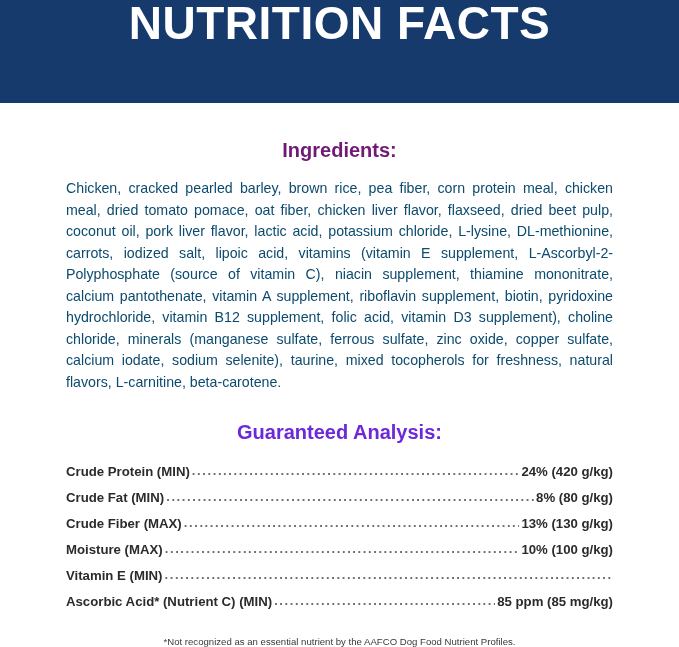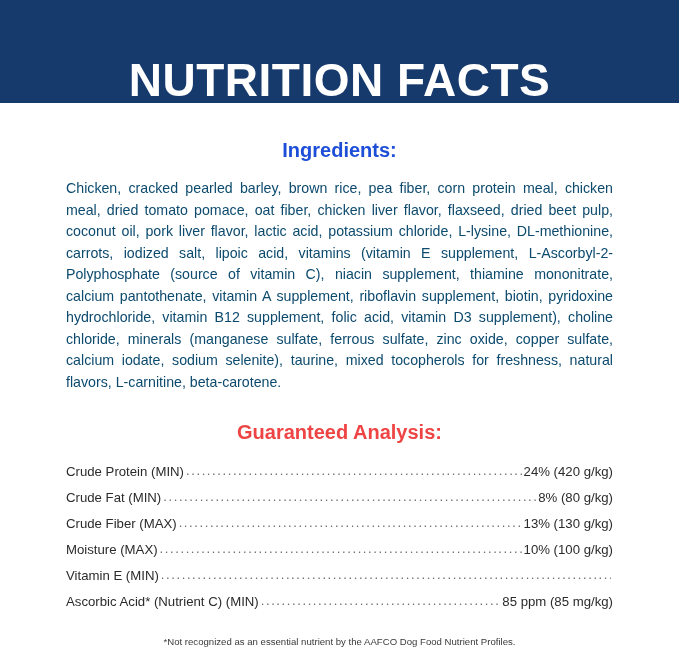--- a/index.html
+++ b/index.html
@@ -17,71 +17,72 @@
   .page {
     position: relative;
     width: 679px;
     height: 647px;
     box-sizing: border-box;
   }
   .header-band {
     background: #173a6d;
     height: 103px;
     display: flex;
-    align-items: flex-end;
+    align-items: flex-start;
     justify-content: center;
   }
   .header-title {
     color: #ffffff;
     font-size: 46px;
     font-weight: bold;
     letter-spacing: 0.5px;
     text-align: center;
     line-height: 1;
     font-family: "Liberation Sans", sans-serif;
   }
   .content {
     padding: 0 66px;
     box-sizing: border-box;
   }
   .section-title {
     text-align: center;
-    color: #1d4ed8;
+    color: #701a75;
     font-size: 20px;
     font-weight: bold;
     margin-top: 36px;
     margin-bottom: 16px;
   }
   .ingredients-text {
     font-size: 14.2px;
     line-height: 21.5px;
     color: #0c4a6e;
     text-align: justify;
     text-justify: inter-word;
   }
   .analysis-title {
     text-align: center;
-    color: #ef4444;
+    color: #6d28d9;
     font-size: 20px;
     font-weight: bold;
     margin-top: 28px;
     margin-bottom: 14px;
   }
   .analysis-list {
     margin: 0;
     padding: 0;
     list-style: none;
   }
   .analysis-row {
     display: flex;
     font-size: 13.2px;
     color: #2b2b2b;
     line-height: 15px;
     padding: 6px 0 5px 0;
     white-space: nowrap;
+    font-weight: bold;
   }
   .analysis-label {
     flex: 0 0 auto;
   }
   .analysis-dots {
     flex: 1 1 auto;
     overflow: hidden;
     white-space: nowrap;
     margin: 0 2px;
     color: #6b6b6b;

